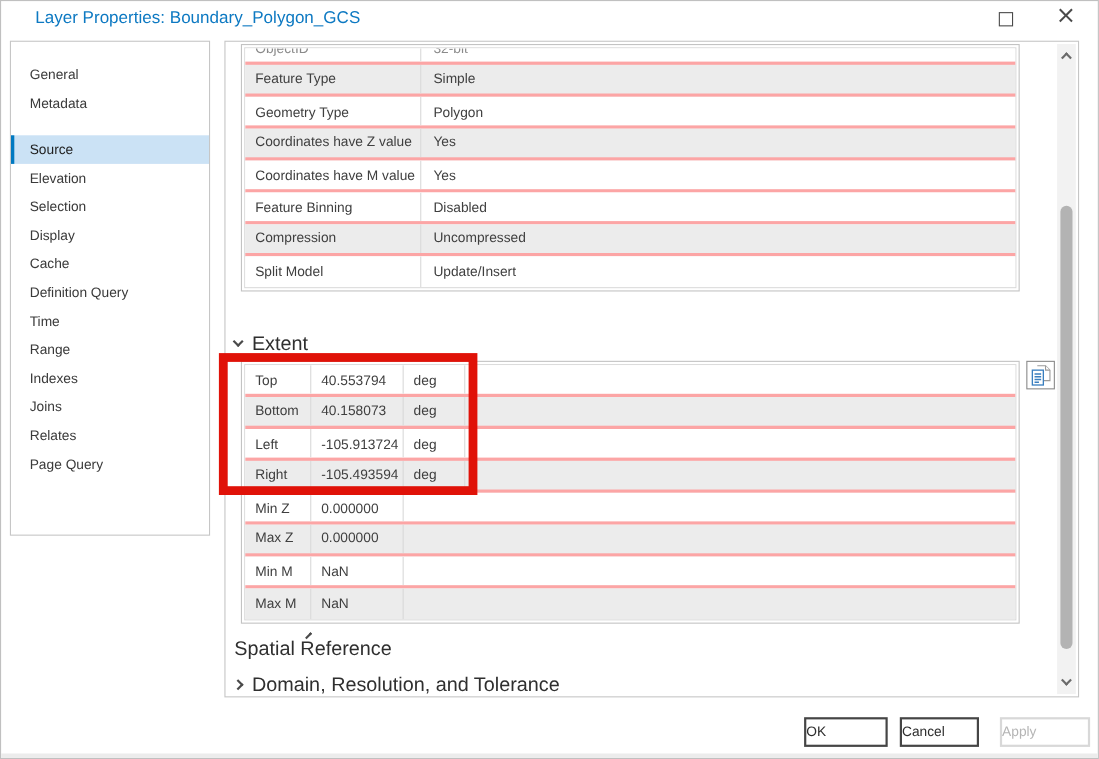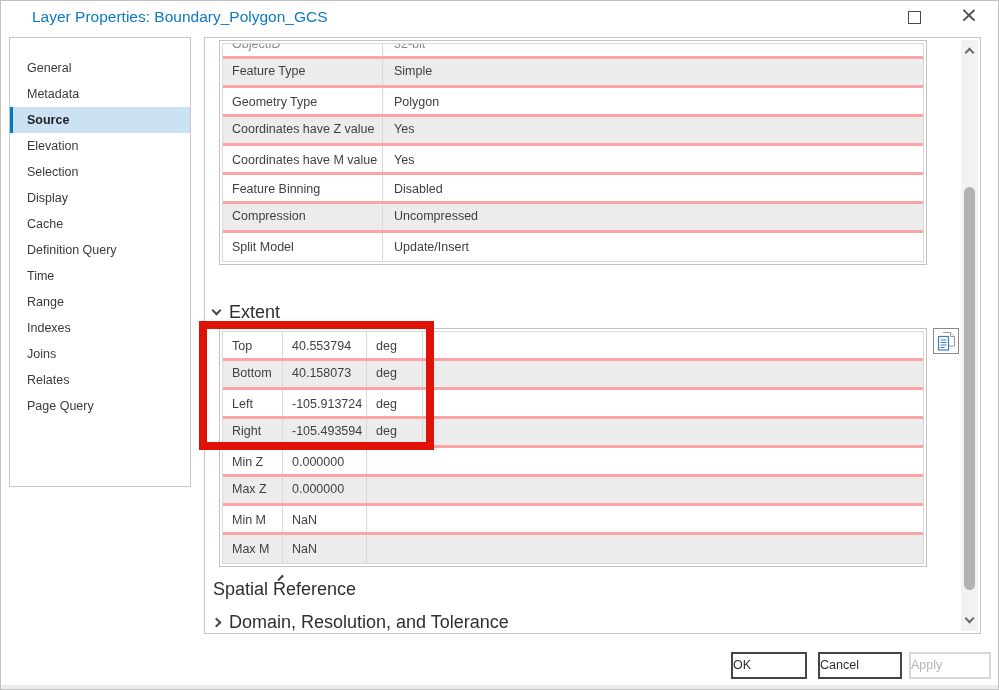--- a/index.html
+++ b/index.html
@@ -31,21 +31,21 @@
   
   .sidebar {
     position: absolute; left: 8px; top: 36px; width: 182px; height: 450px;
     border: 1px solid #c6c6c6; background: #fff; padding-top: 17px;
   }
   .side-item {
     position: relative; height: 26px; line-height: 26px; padding-left: 17px;
     font-size: 12.5px; color: #3a3a3a; cursor: pointer; white-space: nowrap;
   }
   .side-item.selected {
-    background: var(--selected-item-bg, #cbe2f5); font-weight: bold; color: #1f1f1f;
+    background: var(--selected-item-bg, #cbe2f5); font-weight: normal; color: #1f1f1f; margin-top: 16px;
   }
   .side-item.selected::before {
     content: ""; position: absolute; left: 0; top: 0; bottom: 0; width: 3px;
     background: var(--selected-stripe, #0079c1);
   }
 
   
   .content {
     position: absolute; left: 203px; top: 36px; width: 777px; height: 597px;
     border: 1px solid #c6c6c6; background: #fff;
@@ -117,21 +117,21 @@
     border: 8px solid var(--highlight-red, #e01208); z-index: 5; pointer-events: none;
   }
 
   
   .footer-btn {
     position: absolute; top: 651px; height: 27px; background: #fff;
     font-size: 12.5px; color: #2e2e2e; text-align: left; line-height: 23px;
     border: 2px solid #454545; cursor: pointer; font-family: "Liberation Sans", sans-serif;
   }
   .footer-btn.ok     { left: 730px; width: 76px; }
-  .footer-btn.cancel { left: 817px; width: 84px; }
+  .footer-btn.cancel { left: 817px; width: 72px; }
   .footer-btn.apply  { left: 908px; width: 82px; border-color: #d8d8d8; color: #b5b5b5; cursor: default; }
 </style>
 </head>
 <body>
 
 <div class="dlg-title">Layer Properties: Boundary_Polygon_GCS</div>
 <div class="win-max"></div>
 <div class="win-close">×</div>
 
 <div class="sidebar">

